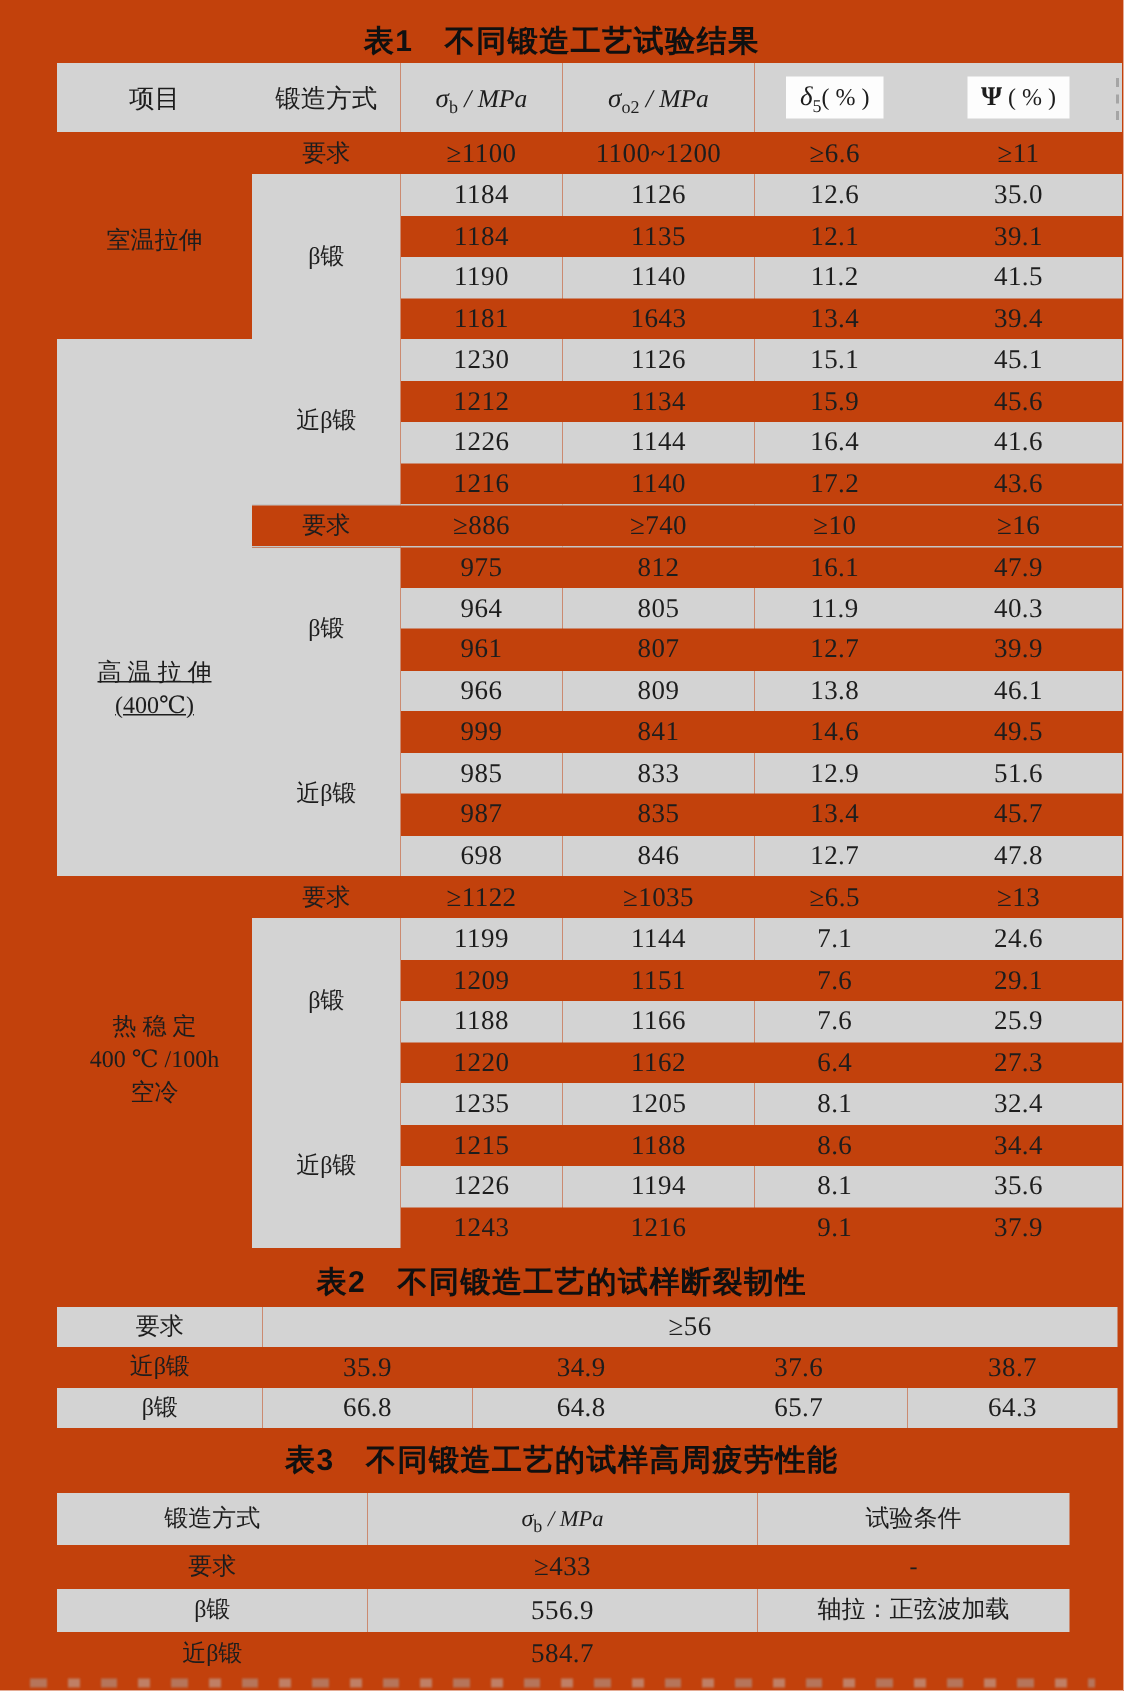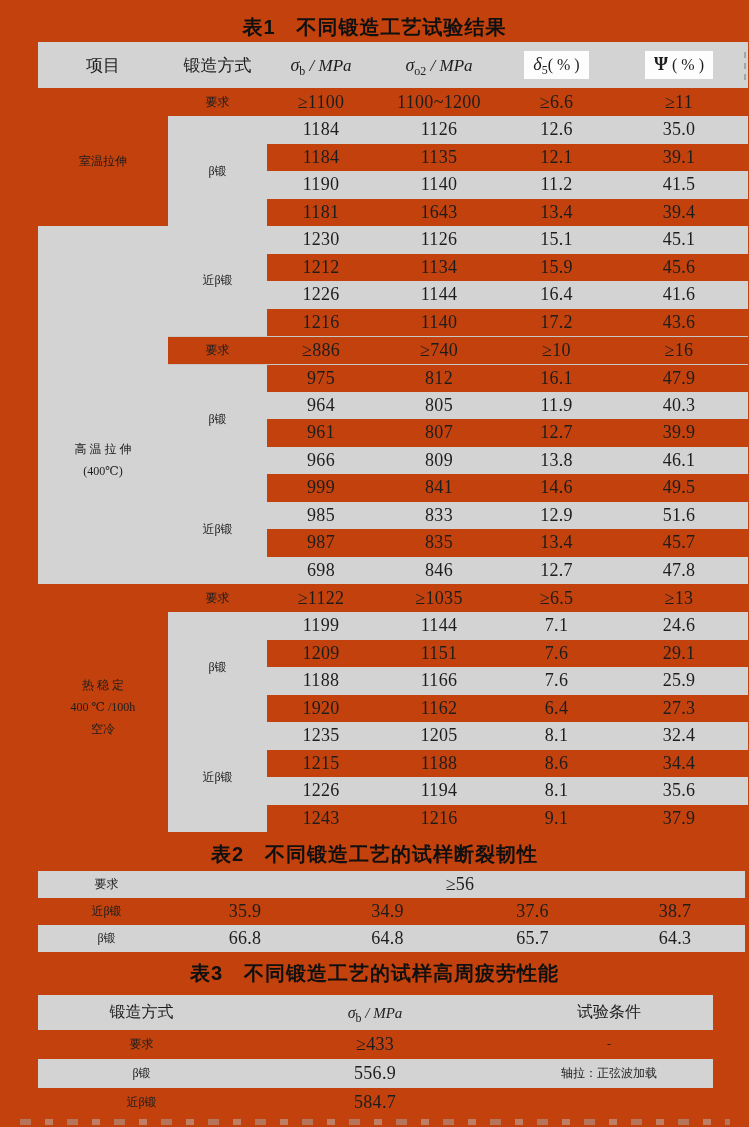--- a/index.html
+++ b/index.html
@@ -15,32 +15,32 @@
   td,th{padding:0;margin:0;text-align:center;vertical-align:middle;font-weight:normal;overflow:hidden;}
   .g{background:#d3d3d3;}
   .w{background:transparent;}
   
   #t1{left:38px;top:42px;width:710px;}
   #t1 .rh{height:46px;}
   #t1 .rh th{background:#d3d3d3;font-size:17px;}
   #t1 .rr{height:28px;}
   #t1 .rd{height:27.5px;}
   .num{font-size:18px;letter-spacing:.3px;}
-  .cjk{font-size:12px;}
+  .cjk{font-size:16px;}
   .sym i{font-style:italic;font-size:18px;}
   .sym sub{font-size:12px;line-height:0;}
   .sym .unit{font-style:italic;font-size:17px;margin-top:34px;}
   .sym .pct{font-style:normal;font-size:16px;}
   .psi{font-style:normal;font-weight:bold;font-size:18px;}
   .box{background:#fdfdfd;display:inline-block;padding:3px 9px 4px 9px;}
   .hl td{border-top:1px solid #c6c6c6;border-bottom:1px solid #c6c6c6;}
   td.item{vertical-align:middle;}
   .iwrap{position:relative;line-height:22px;text-align:center;}
   .iwrap.s0{top:-10px;}
-  .iwrap.s1{top:-14px;}
+  .iwrap.s1{top:-14px;text-decoration:underline;}
   .iwrap.s2{top:-15px;}
   
   #t2{left:38px;top:871px;width:707px;}
   #t2 tr{height:27px;}
   
   #t3{left:38px;top:995px;width:675px;}
   #t3 .rh{height:35px;}
   #t3 .rh th{background:#d3d3d3;font-size:16px;}
   #t3 .rd{height:29px;}
   #t3 .sym i{font-size:16px;}
@@ -241,21 +241,21 @@
           <td class="w num">7.6</td>
           <td class="w num">29.1</td>
         </tr>
         <tr class="rd">
           <td class="g num">1188</td>
           <td class="g num">1166</td>
           <td class="g num">7.6</td>
           <td class="g num">25.9</td>
         </tr>
         <tr class="rd">
-          <td class="w num">1920</td>
+          <td class="w num">1220</td>
           <td class="w num">1162</td>
           <td class="w num">6.4</td>
           <td class="w num">27.3</td>
         </tr>
         <tr class="rd">
           <td class="g cjk" rowspan="4">近β锻</td>
           <td class="g num">1235</td>
           <td class="g num">1205</td>
           <td class="g num">8.1</td>
           <td class="g num">32.4</td>

